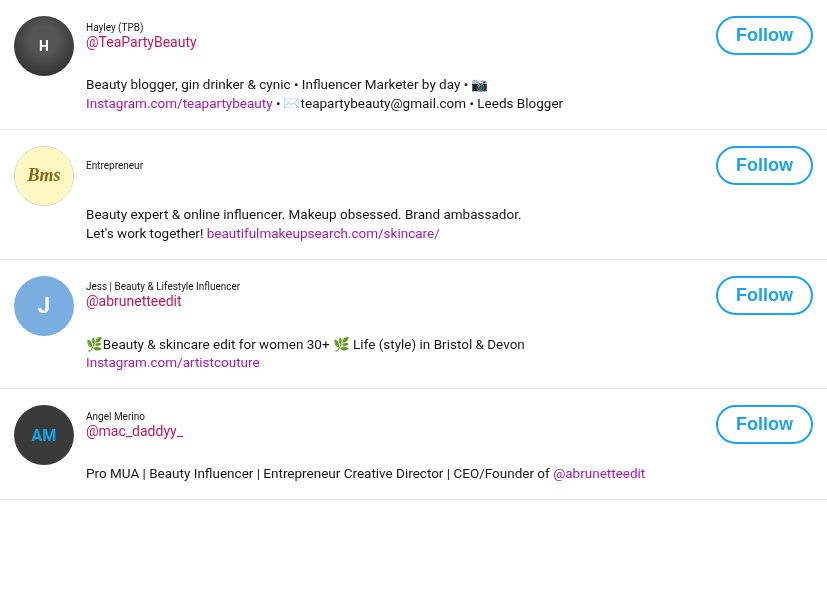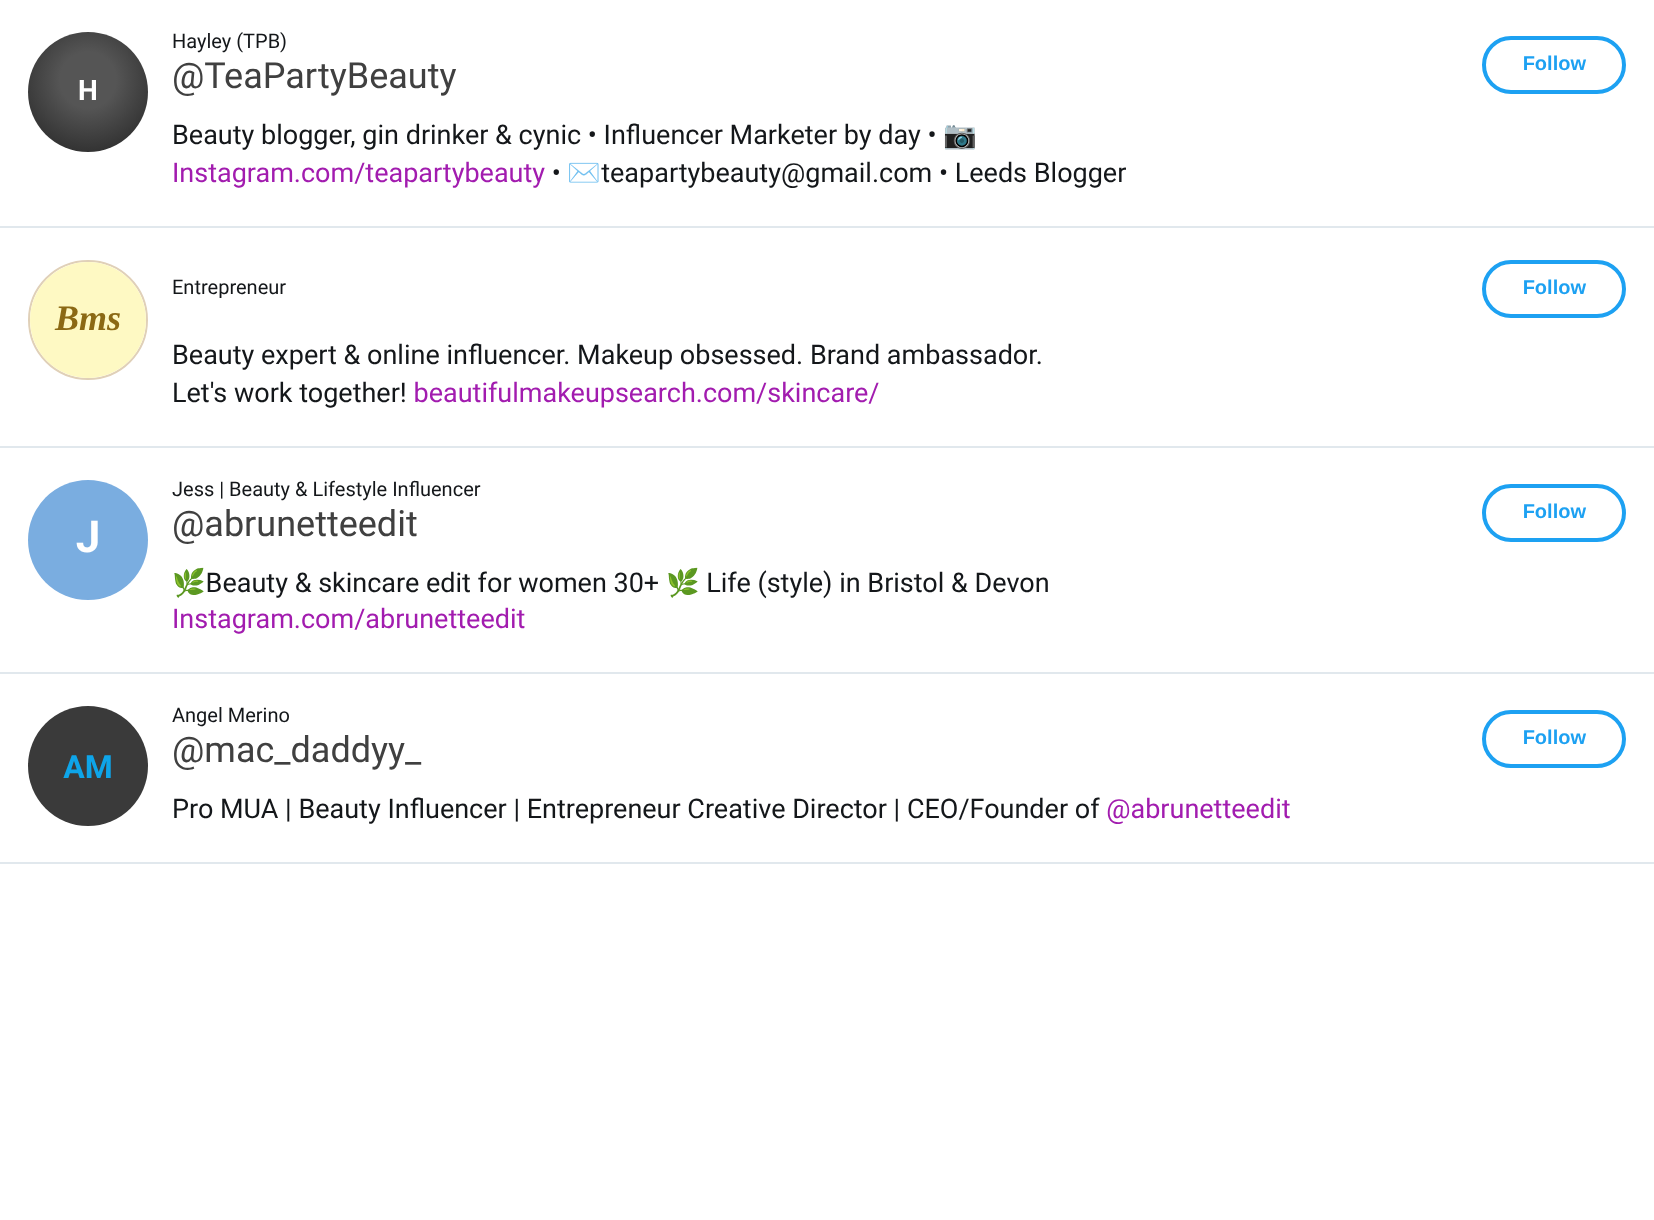--- a/index.html
+++ b/index.html
@@ -51,41 +51,41 @@
       justify-content: space-between;
       margin-bottom: 2px;
     }
     .user-info { flex: 1; }
     .display-name {
       font-weight: 400;
       font-size: 10px;
       color: #14171a;
     }
     .screen-name {
-      font-size: 18px;
-      color: #404040;
+      font-size: 14px;
+      color: #be185d;
       margin-top: 1px;
     }
     .follow-btn {
       flex-shrink: 0;
       padding: 7px 18px;
       border: 2px solid #1da1f2;
       border-radius: 9999px;
       background: #fff;
       color: #1da1f2;
-      font-size: 10px;
+      font-size: 18px;
       font-weight: 700;
       cursor: pointer;
       white-space: nowrap;
       margin-left: 12px;
     }
     .bio {
       font-size: 13.5px;
       color: #14171a;
-      margin-top: 10px;
+      margin-top: 20px;
       line-height: 1.4;
     }
     .bio a, .link {
       color: #a21caf;
       text-decoration: none;
     }
   </style>
 </head>
 <body>
 
@@ -124,21 +124,21 @@
         <div class="avatar-img" style="color: rgb(255, 255, 255); font-size: 22px; background: rgb(122, 173, 224);">J</div>
       </div>
       <div class="card-body">
         <div class="card-header">
           <div class="user-info">
             <div class="display-name">Jess | Beauty &amp; Lifestyle Influencer</div>
             <div class="screen-name">@abrunetteedit</div>
           </div>
           <button class="follow-btn">Follow</button>
         </div>
-        <div class="bio">🌿Beauty &amp; skincare edit for women 30+ 🌿 Life (style) in Bristol &amp; Devon<br><a class="link" href="#">Instagram.com/abrunetteedit</a></div>
+        <div class="bio">🌿Beauty &amp; skincare edit for women 30+ 🌿 Life (style) in Bristol &amp; Devon<br><a class="link" href="#">Instagram.com/artistcouture</a></div>
       </div>
     </div>
     <div class="user-card">
       <div class="avatar avatar-4">
         <div class="avatar-img" style="color: #0ea5e9; font-size: 16px; background: rgb(58, 58, 58);">AM</div>
       </div>
       <div class="card-body">
         <div class="card-header">
           <div class="user-info">
             <div class="display-name">Angel Merino</div>

